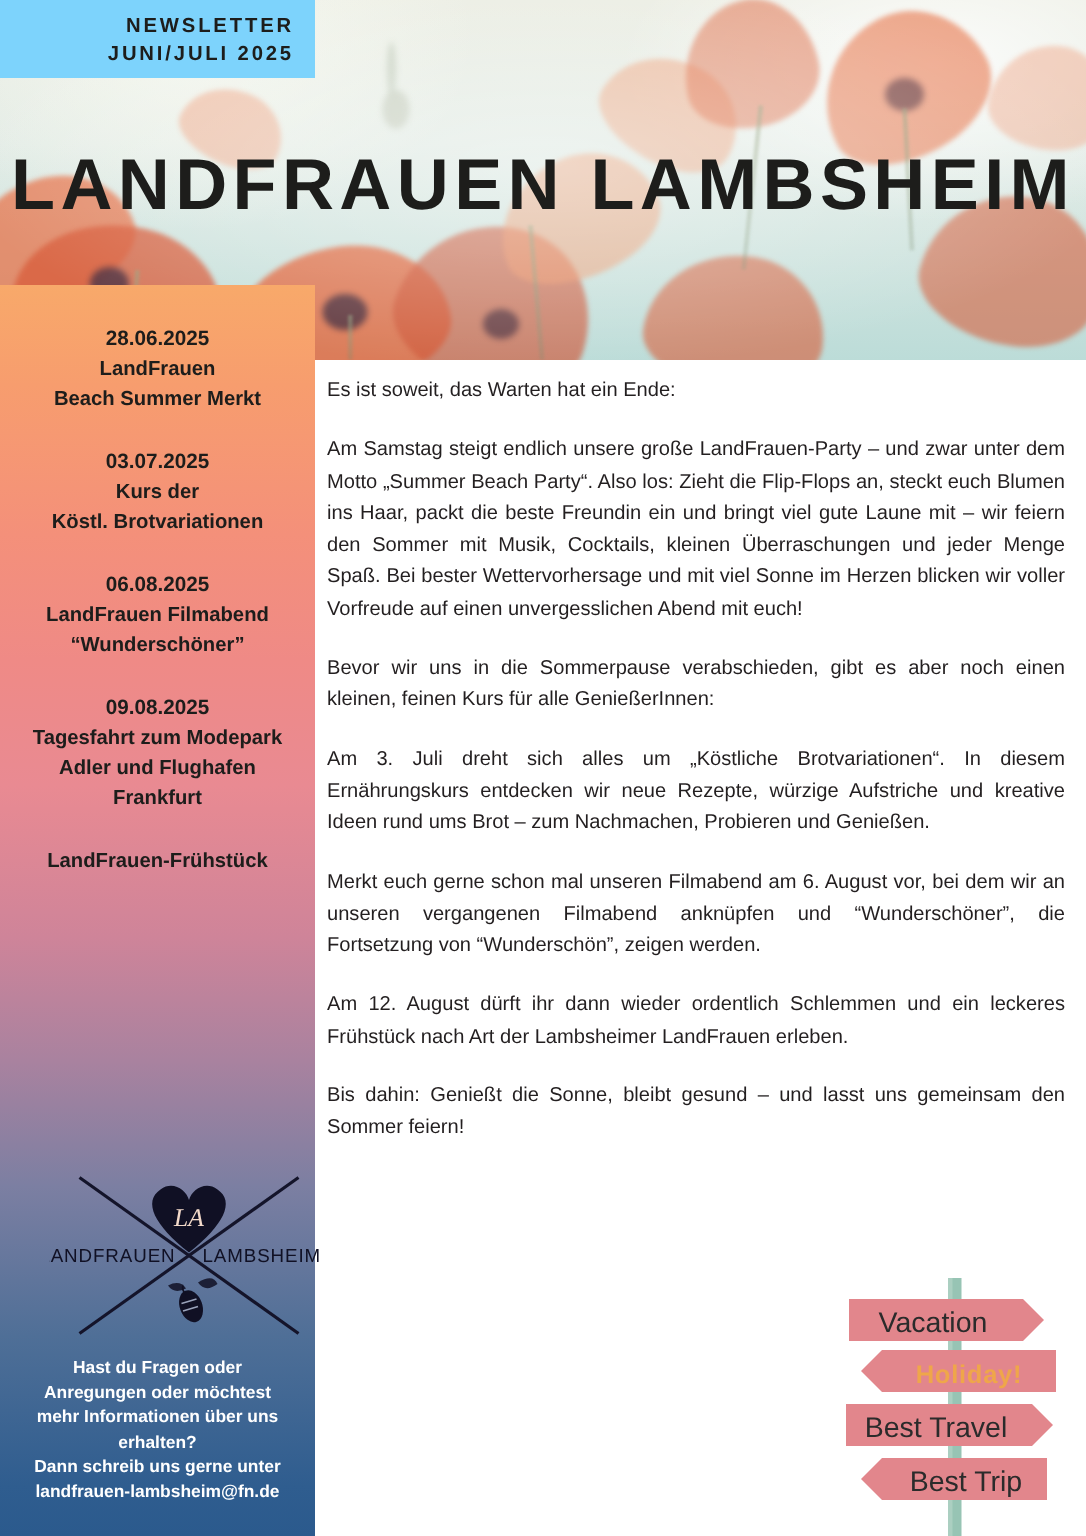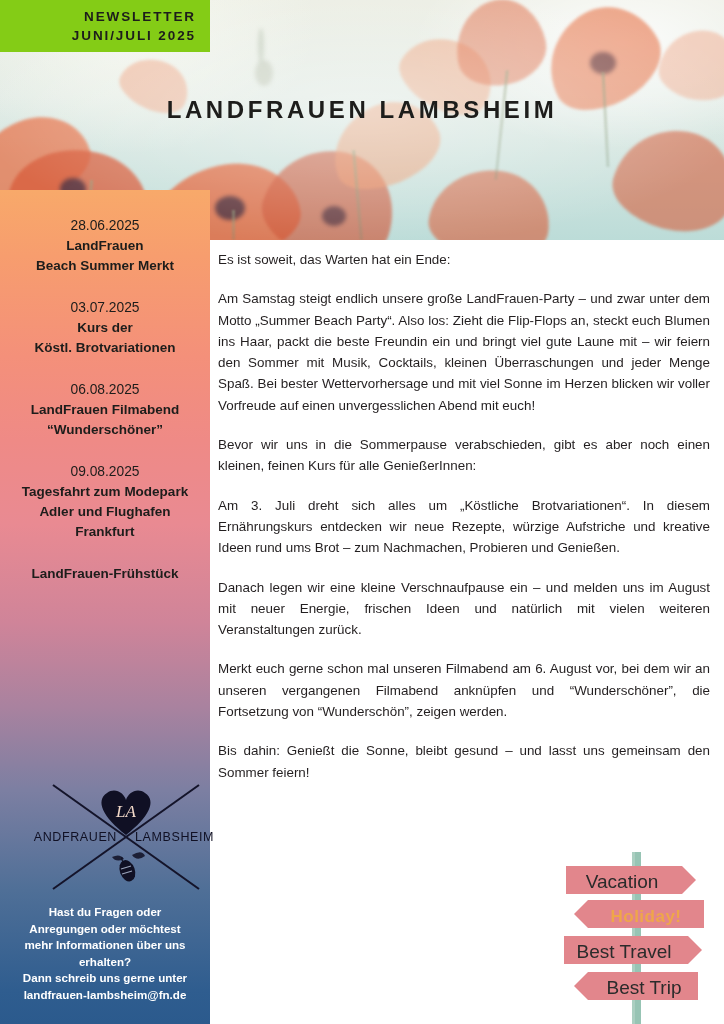--- a/index.html
+++ b/index.html
@@ -59,21 +59,21 @@
     inset: 0;
     background: radial-gradient(ellipse 520px 180px at 50% 46%, rgba(255,255,255,.40), rgba(255,255,255,0) 75%);
   }
 
   
   .banner {
     position: absolute;
     left: 0; top: 0;
     width: 210px;
     height: 52px;
-    background: #84cc16;
+    background: #7dd3fc;
     z-index: 6;
     box-sizing: border-box;
     padding: 7px 14px 0 0;
     text-align: right;
   }
   .banner-line {
     color: #1d1d1b;
     font-size: 13.5px;
     font-weight: bold;
     letter-spacing: 1.9px;
@@ -82,21 +82,21 @@
   }
 
   
   .hero-title {
     position: absolute;
     left: 0; top: 96px;
     width: 724px;
     text-align: center;
     z-index: 5;
     color: #1d1d1b;
-    font-size: 24px;
+    font-size: 48px;
     font-weight: bold;
     letter-spacing: 3.6px;
     white-space: nowrap;
   }
 
   
   .sidebar {
     position: absolute;
     left: 0; top: 190px;
     width: 210px;
@@ -128,21 +128,21 @@
   .events {
     margin-top: 26px;
   }
   .event {
     margin-bottom: 22px;
     color: #1d1d1b;
     font-size: 13.5px;
     line-height: 20px;
   }
   .event-date {
-    font-weight: normal;
+    font-weight: bold;
     font-size: 13.8px;
   }
   .event-line {
     font-weight: bold;
   }
 
   
   .logo-wrap {
     position: absolute;
     left: 0;
@@ -309,22 +309,22 @@
       <div>Dann schreib uns gerne unter</div>
       <div>landfrauen-lambsheim@fn.de</div>
     </div>
   </div>
 
   <div class="content">
     <p>Es ist soweit, das Warten hat ein Ende:</p>
     <p>Am Samstag steigt endlich unsere große LandFrauen-Party – und zwar unter dem Motto „Summer Beach Party“. Also los: Zieht die Flip-Flops an, steckt euch Blumen ins Haar, packt die beste Freundin ein und bringt viel gute Laune mit – wir feiern den Sommer mit Musik, Cocktails, kleinen Überraschungen und jeder Menge Spaß. Bei bester Wettervorhersage und mit viel Sonne im Herzen blicken wir voller Vorfreude auf einen unvergesslichen Abend mit euch!</p>
     <p>Bevor wir uns in die Sommerpause verabschieden, gibt es aber noch einen kleinen, feinen Kurs für alle GenießerInnen:</p>
     <p>Am 3. Juli dreht sich alles um „Köstliche Brotvariationen“. In diesem Ernährungskurs entdecken wir neue Rezepte, würzige Aufstriche und kreative Ideen rund ums Brot – zum Nachmachen, Probieren und Genießen.</p>
-    <p>Danach legen wir eine kleine Verschnaufpause ein – und melden uns im August mit neuer Energie, frischen Ideen und natürlich mit vielen weiteren Veranstaltungen zurück.</p>
     <p>Merkt euch gerne schon mal unseren Filmabend am 6. August vor, bei dem wir an unseren vergangenen Filmabend anknüpfen und “Wunderschöner”, die Fortsetzung von “Wunderschön”, zeigen werden.</p>
+    <p>Am 12. August dürft ihr dann wieder ordentlich Schlemmen und ein leckeres Frühstück nach Art der Lambsheimer LandFrauen erleben.</p>
     <p class="last">Bis dahin: Genießt die Sonne, bleibt gesund – und lasst uns gemeinsam den Sommer feiern!</p>
   </div>
 
   <svg class="signpost" viewBox="0 0 168 172">
 
     <rect x="76" y="0" width="9" height="172" fill="#97c4b4"></rect>
     <rect x="76" y="0" width="3" height="172" fill="#b3d4c6" opacity=".7"></rect>
 
     <g>
       <path d="M10 14 L126 14 L140 28 L126 42 L10 42 Z" fill="#e2868c"></path>

